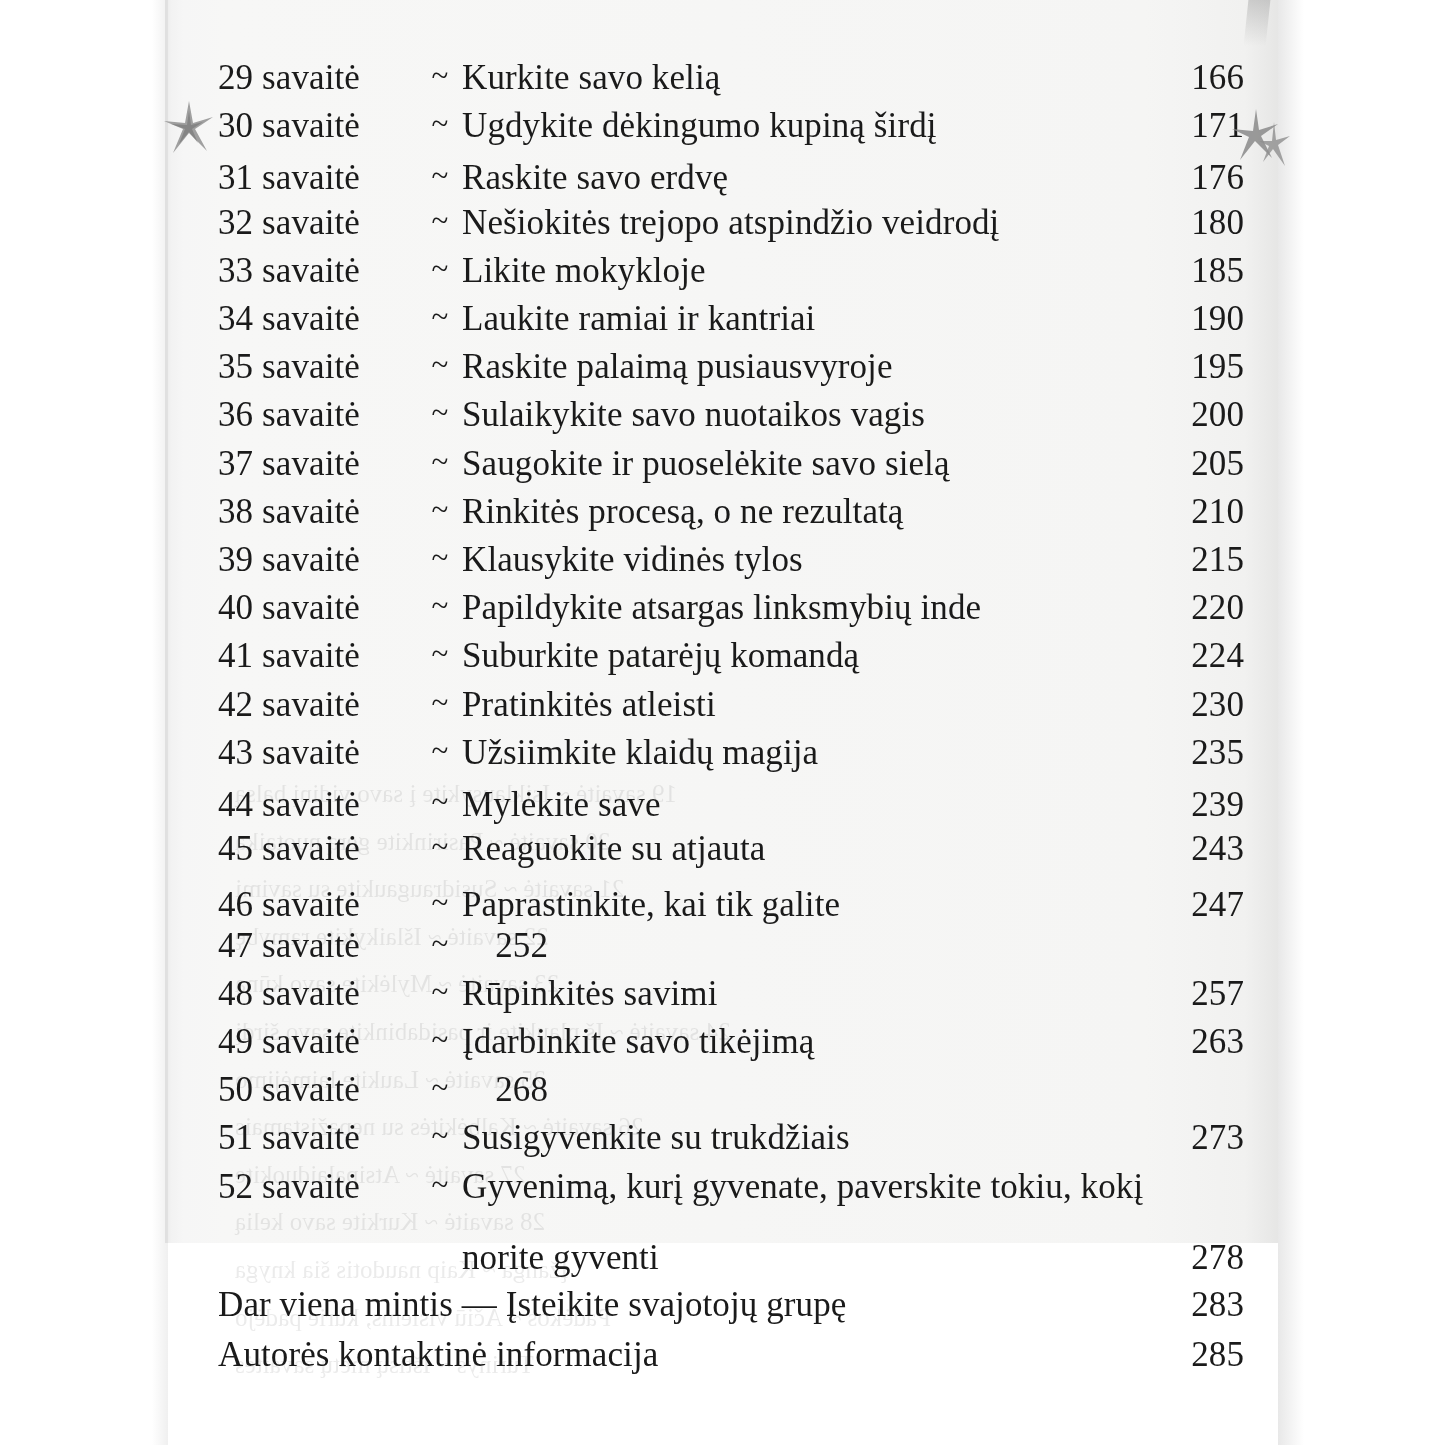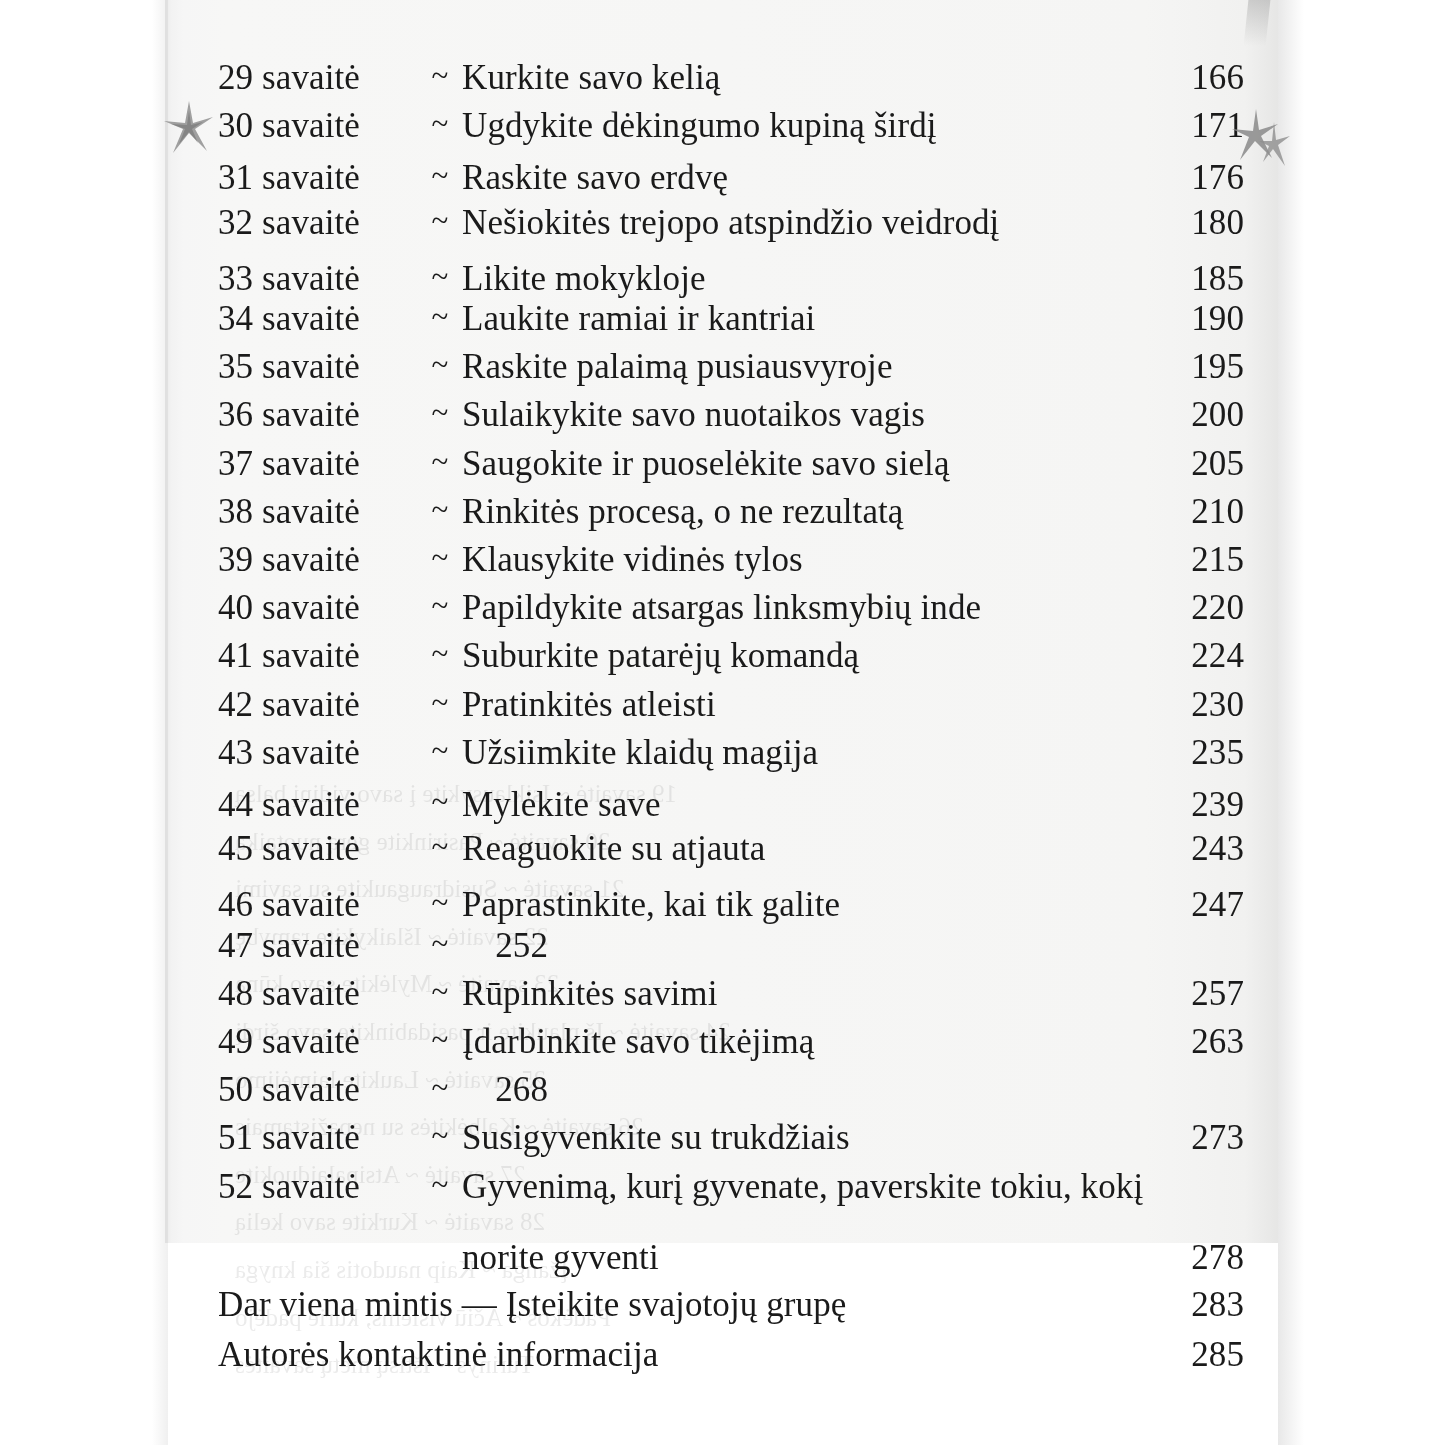--- a/index.html
+++ b/index.html
@@ -162,21 +162,21 @@
           <span class="sep">~</span>
           <span class="title">Raskite savo erdvę</span>
           <span class="pg">176</span>
         </div>
         <div class="row" style="top: 202.6px;">
           <span class="wk">32 savaitė</span>
           <span class="sep">~</span>
           <span class="title">Nešiokitės trejopo atspindžio veidrodį</span>
           <span class="pg">180</span>
         </div>
-        <div class="row" style="top: 250.8px; margin-top: 8px;">
+        <div class="row" style="top: 250.8px;">
           <span class="wk">33 savaitė</span>
           <span class="sep">~</span>
           <span class="title">Likite mokykloje</span>
           <span class="pg">185</span>
         </div>
         <div class="row" style="top: 299px;">
           <span class="wk">34 savaitė</span>
           <span class="sep">~</span>
           <span class="title">Laukite ramiai ir kantriai</span>
           <span class="pg">190</span>

